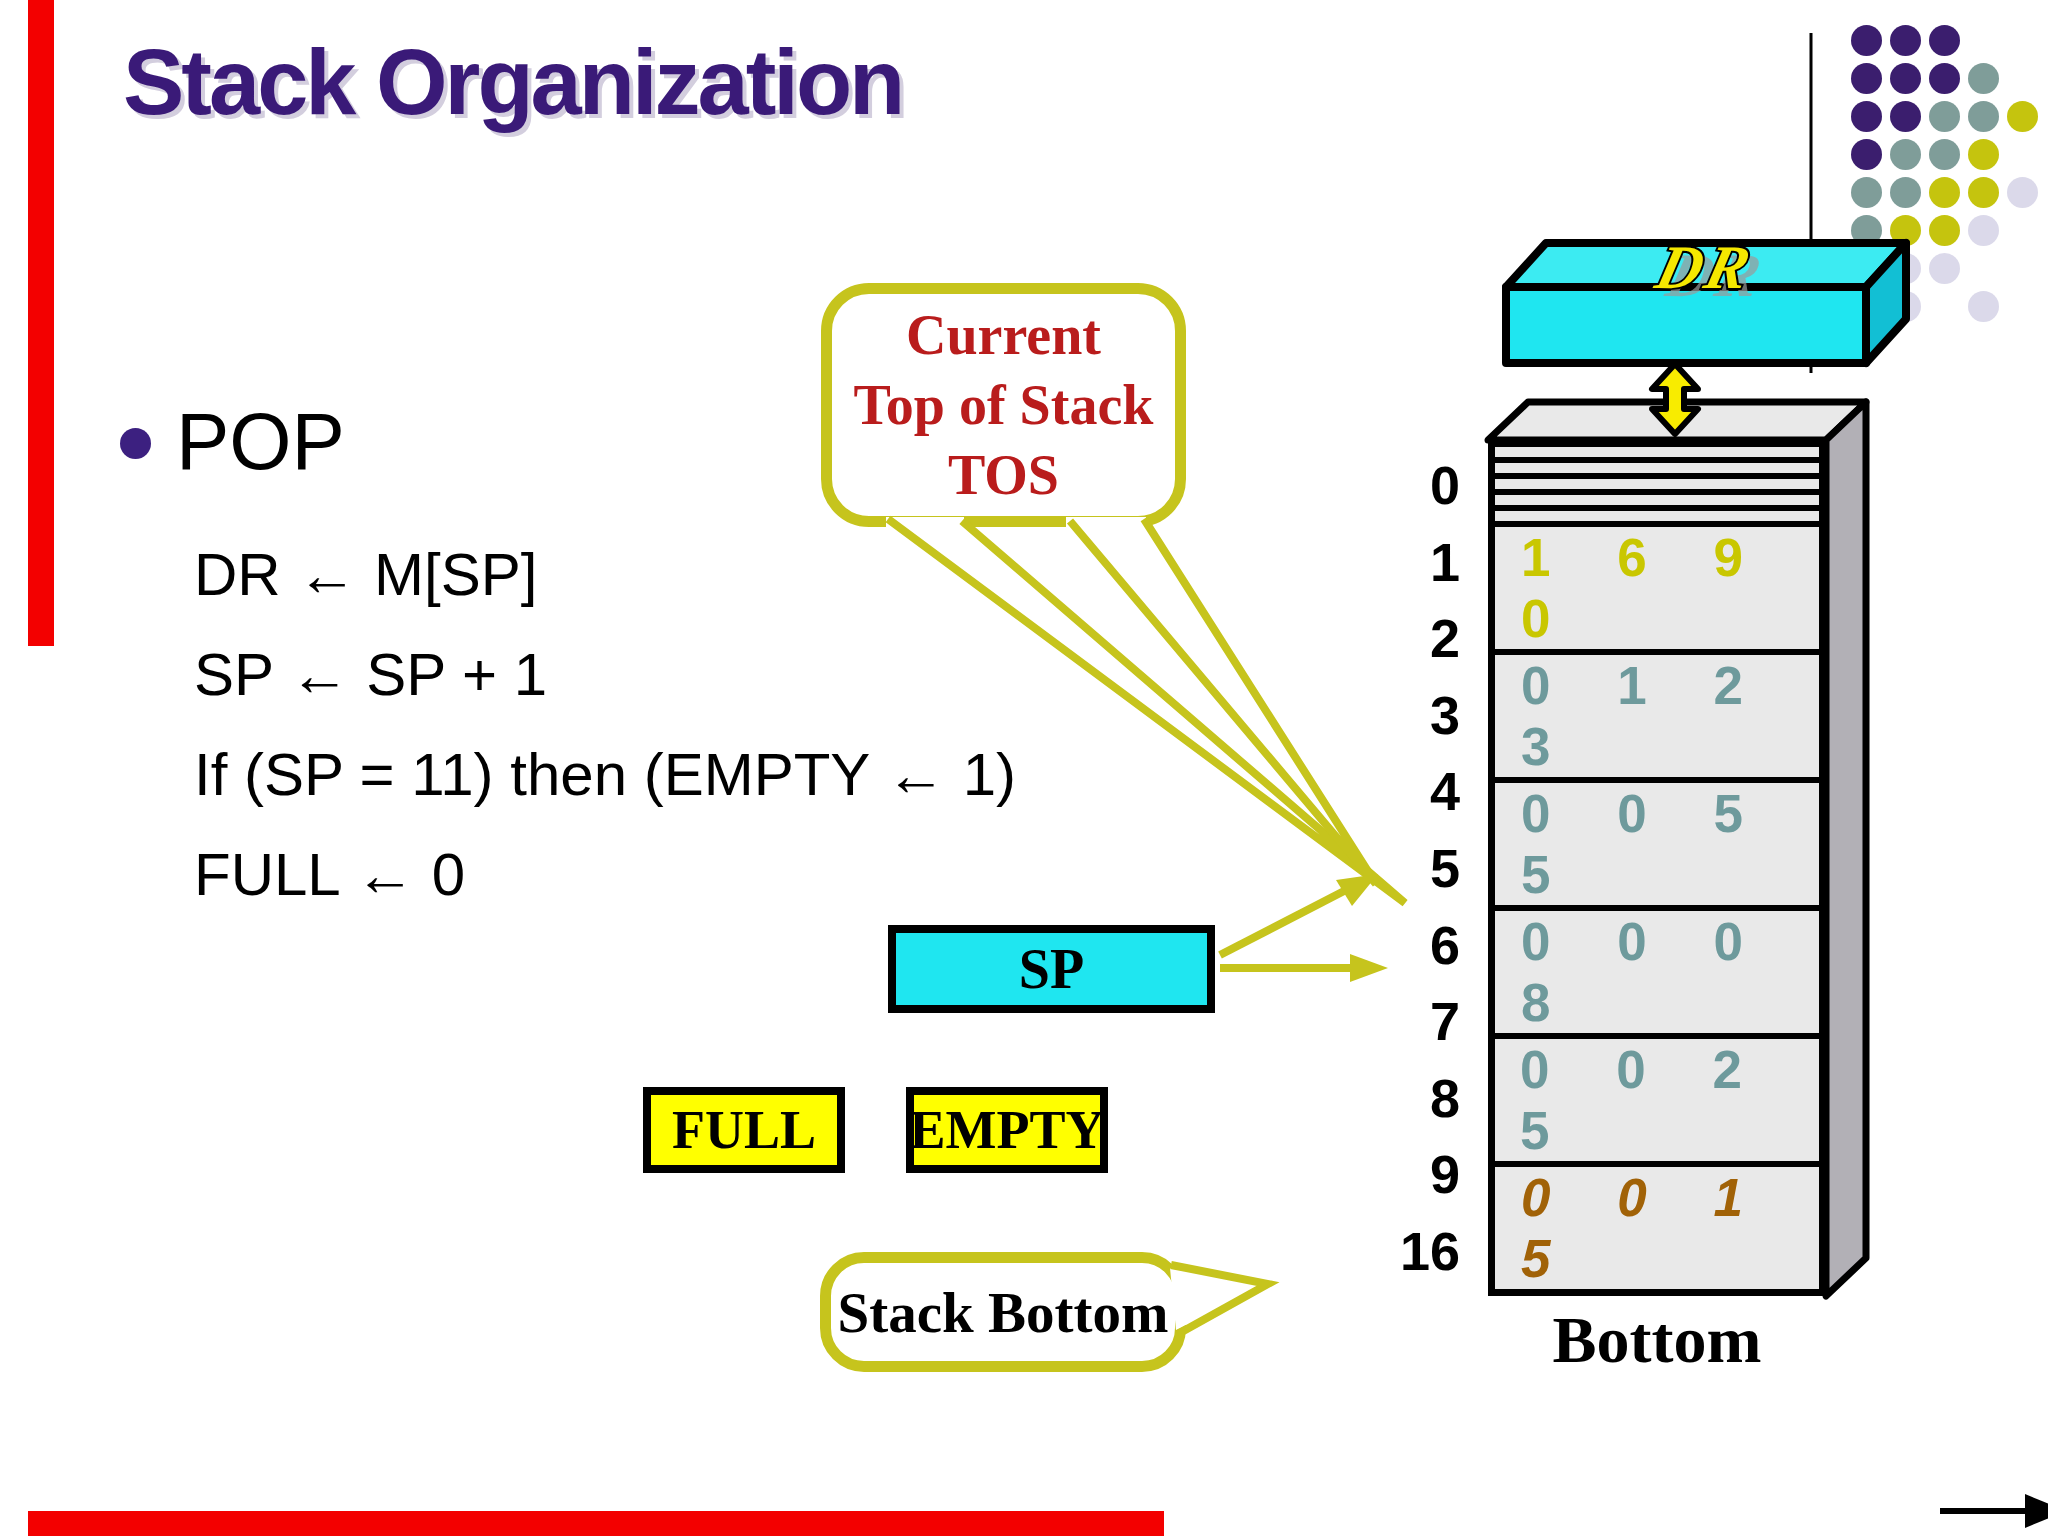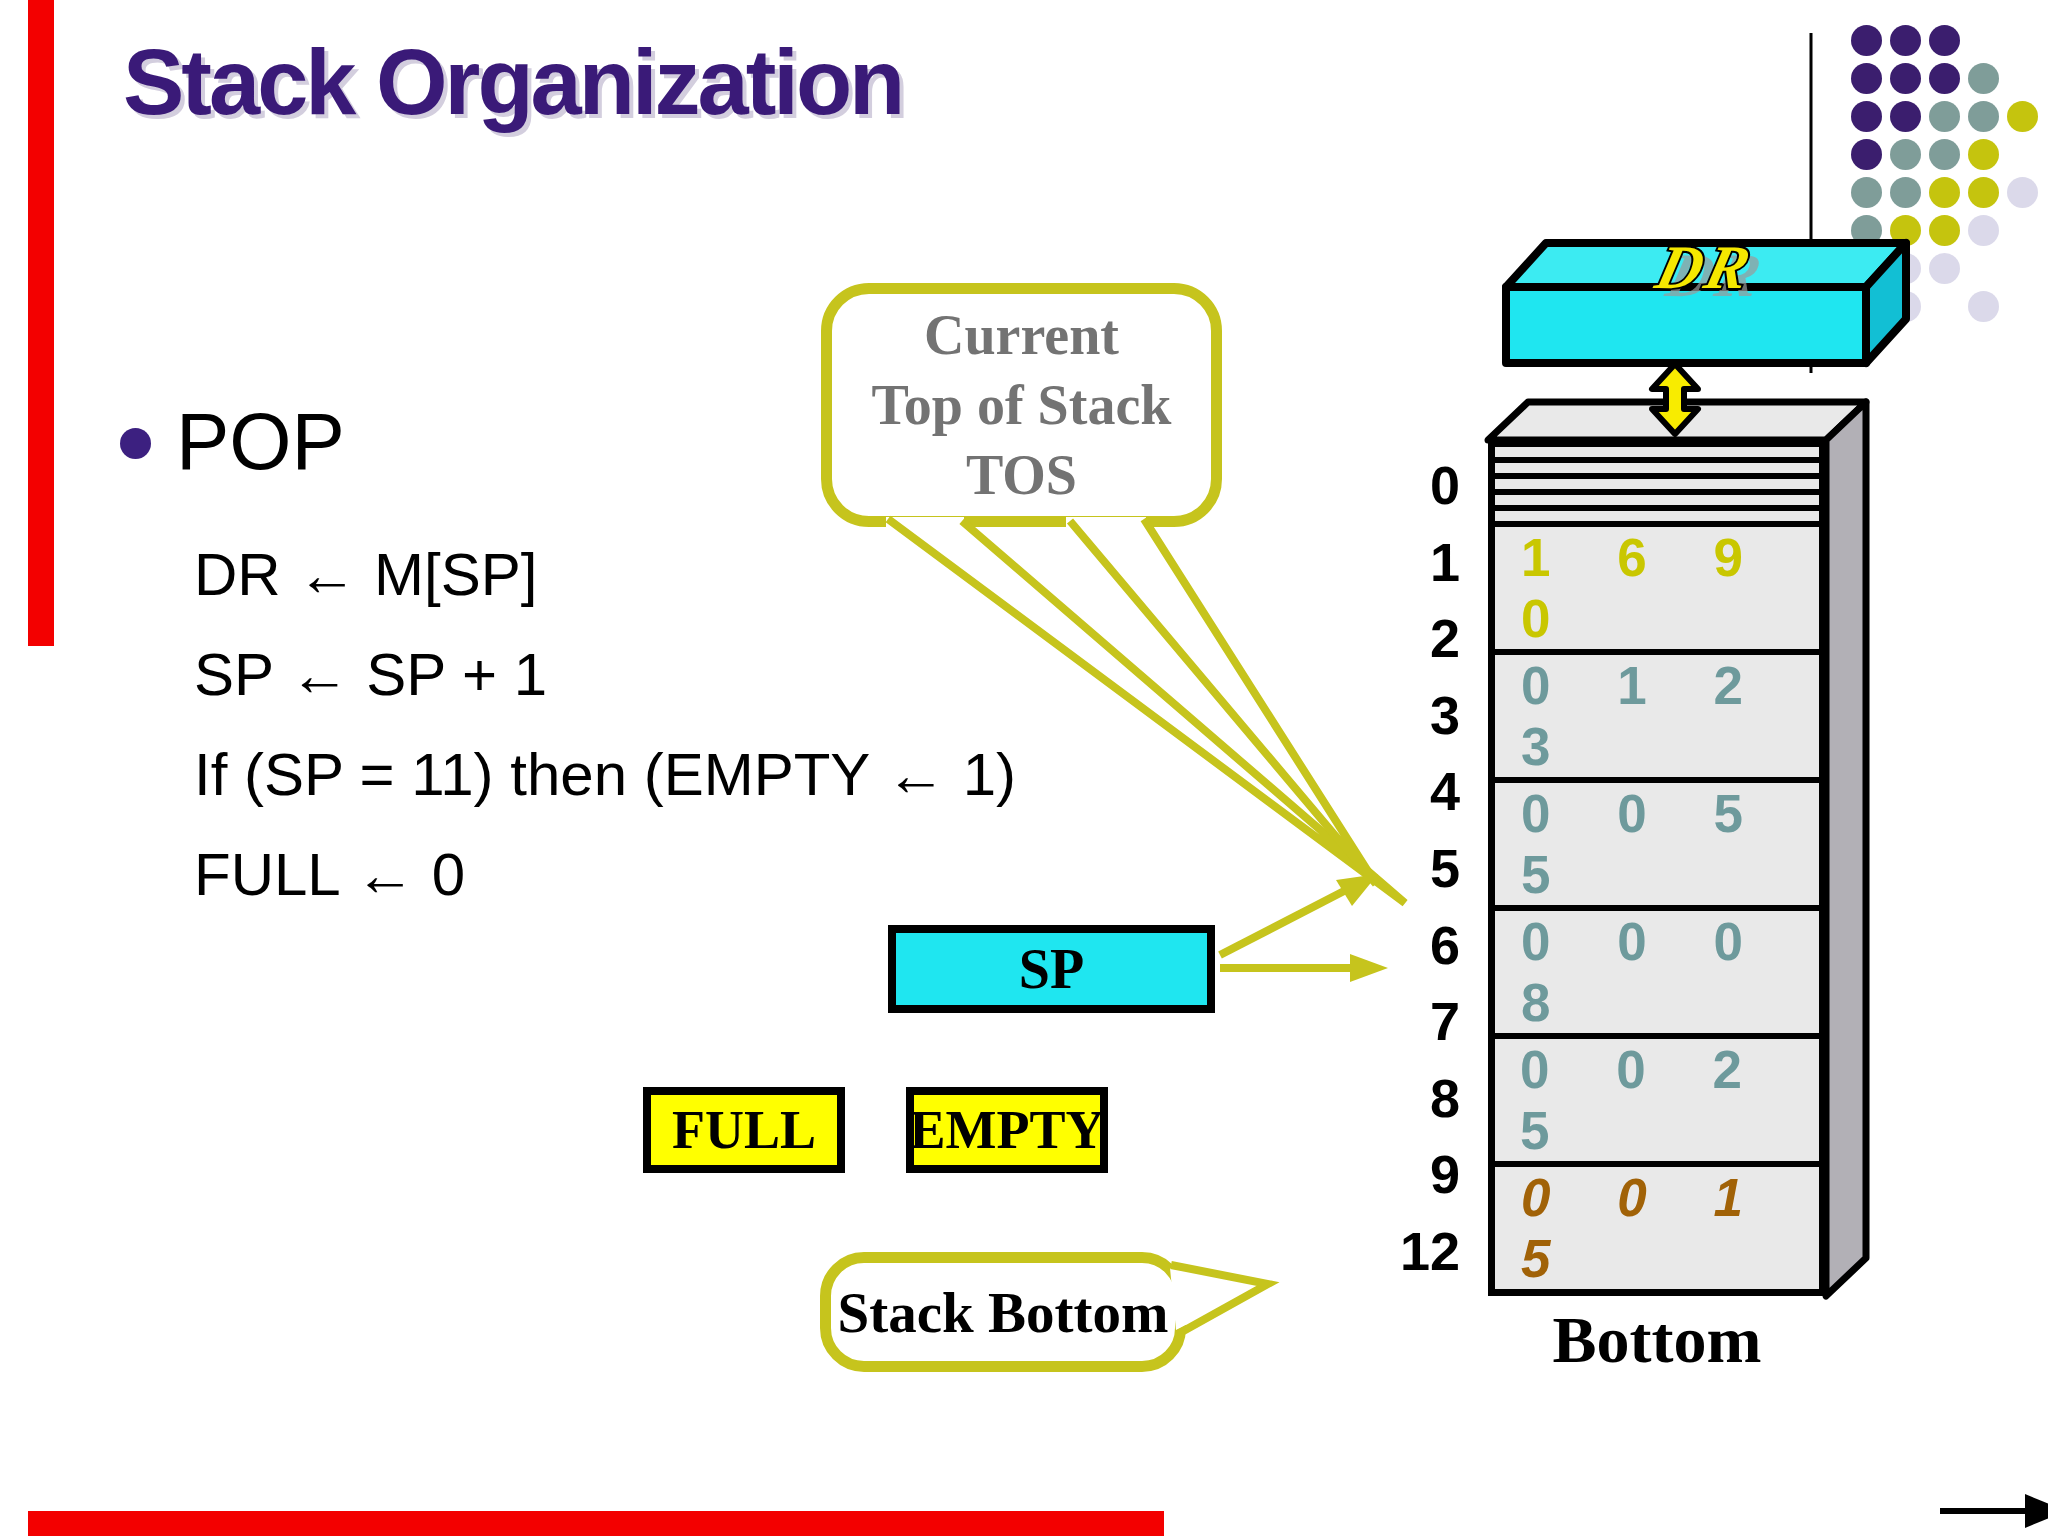--- a/index.html
+++ b/index.html
@@ -26,25 +26,25 @@
         display:flex;align-items:center;justify-content:center;}
   .cell:last-child{border-bottom:none;}
   .cellval{font-weight:bold;font-size:53px;letter-spacing:26px;padding-left:26px;}
   #row-labels{position:absolute;left:1270px;top:447px;width:162px;height:842px;
         display:flex;flex-direction:column;z-index:2;}
   .rowlab{flex:1 1 0;display:flex;align-items:center;justify-content:flex-end;
         font-size:54px;font-weight:bold;color:#000;}
   #stack-caption{position:absolute;left:1460px;top:1302px;width:338px;text-align:center;
         font-family:"Liberation Serif",serif;font-weight:bold;font-size:66px;color:#000;z-index:3;}
   
-  #tos-callout{position:absolute;left:793px;top:283px;width:401px;height:244px;box-sizing:border-box;
+  #tos-callout{position:absolute;left:793px;top:283px;width:365px;height:244px;box-sizing:border-box;
         border:11px solid var(--accent);border-radius:48px;background:#fff;
         display:flex;flex-direction:column;align-items:center;justify-content:center;
         font-family:"Liberation Serif",serif;font-weight:bold;font-size:56px;line-height:70px;
-        color:#737373;z-index:3;text-align:center;}
+        color:#b91c1c;z-index:3;text-align:center;}
   #bottom-callout{position:absolute;left:792px;top:1252px;width:366px;height:120px;box-sizing:border-box;
         border:11px solid var(--accent);border-radius:44px;background:#fff;
         display:flex;align-items:center;justify-content:center;
         font-family:"Liberation Serif",serif;font-weight:bold;font-size:57px;color:#000;z-index:3;}
   
   #sp-box{position:absolute;left:860px;top:925px;width:327px;height:88px;box-sizing:border-box;
         border:8px solid #000;background:var(--cyan);display:flex;align-items:center;justify-content:center;
         font-family:"Liberation Serif",serif;font-weight:bold;font-size:56px;color:#000;z-index:3;}
   .flagbox{position:absolute;top:1087px;width:202px;height:86px;box-sizing:border-box;
         border:8px solid #000;background:var(--box-yellow);display:flex;align-items:center;justify-content:center;
@@ -157,21 +157,21 @@
       <div class="rowlab">0</div>
       <div class="rowlab">1</div>
       <div class="rowlab">2</div>
       <div class="rowlab">3</div>
       <div class="rowlab">4</div>
       <div class="rowlab">5</div>
       <div class="rowlab">6</div>
       <div class="rowlab">7</div>
       <div class="rowlab">8</div>
       <div class="rowlab">9</div>
-      <div class="rowlab">12</div>
+      <div class="rowlab">16</div>
     </div>
   <div id="stack-caption">Bottom</div>
 
   <div id="tos-callout">
     <span>Current</span>
     <span>Top of Stack</span>
     <span>TOS</span>
   </div>
 
   <div id="sp-box">

